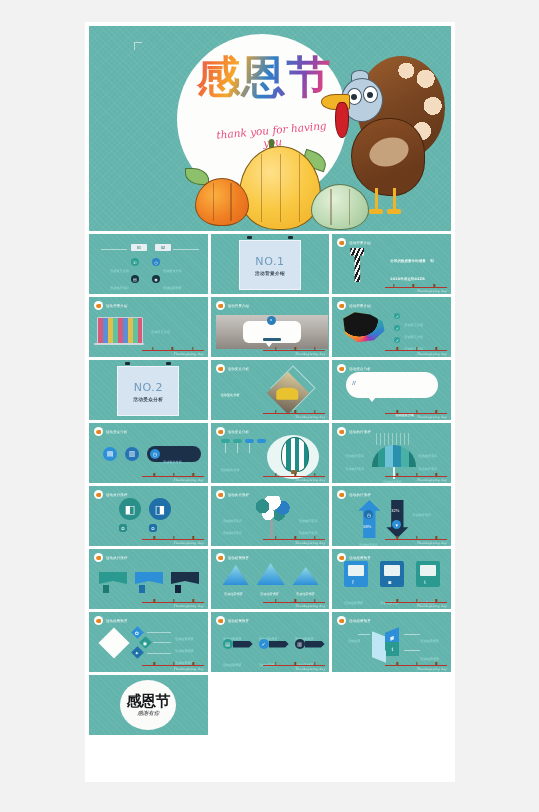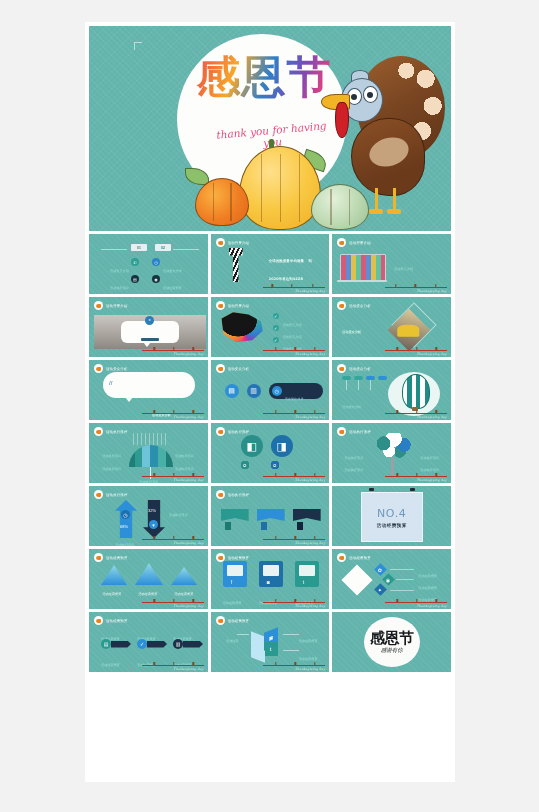--- a/index.html
+++ b/index.html
@@ -259,20 +259,29 @@
         <span class="h">活动受众分析</span><span class="l" style="width:100%"></span><span class="l" style="width:80%"></span>
       </span>
       <span class="tx" style="left:12px;top:41px;width:28px;text-align:right;">
         <span class="h">活动执行流程</span><span class="l" style="width:100%"></span><span class="l" style="width:86%"></span>
       </span>
       <span class="tx" style="left:74px;top:41px;width:28px;">
         <span class="h">活动经费预算</span><span class="l" style="width:100%"></span><span class="l" style="width:80%"></span>
       </span>
     </div>
 
+    <div class="slide">
+      <div class="hang-wrap">
+        <div class="hang-bar"></div>
+        <div class="board">
+          <span class="no">NO.1</span>
+          <span class="cn">活动背景介绍</span>
+        </div>
+      </div>
+    </div>
 
     <div class="slide">
       <div class="s-head">
         <span class="s-badge">
             <i></i>
           </span>
         <span class="s-title">活动背景介绍</span>
       </div>
       <span class="photo stripes" style="left:18px;top:14px;width:14px;height:34px;clip-path:polygon(0 0,100% 0,100% 22%,70% 22%,70% 100%,30% 100%,30% 22%,0 22%);"></span>
       <span class="tx" style="left:58px;top:14px;width:50px;">
@@ -369,20 +378,29 @@
       <span class="tx" style="left:72px;top:39px;width:38px;"><span class="h">活动背景介绍</span><span class="l" style="width:100%"></span><span class="l" style="width:72%"></span></span>
       <div class="trees">
         <span class="tree" style="left:6px;width:13px;height:10px;"><span class="crown"></span><span class="trunk"></span></span>
         <span class="tree" style="left:24px;width:16px;height:12px;"><span class="crown"></span><span class="trunk"></span></span>
         <span class="tree" style="left:45px;width:13px;height:10px;"><span class="crown"></span><span class="trunk"></span></span>
         <span class="fl"></span>
       </div>
       <span class="tday">Thanksgiving day</span>
     </div>
 
+    <div class="slide">
+      <div class="hang-wrap">
+        <div class="hang-bar"></div>
+        <div class="board">
+          <span class="no">NO.2</span>
+          <span class="cn">活动受众分析</span>
+        </div>
+      </div>
+    </div>
 
     <div class="slide">
       <div class="s-head">
         <span class="s-badge">
             <i></i>
           </span>
         <span class="s-title">活动受众分析</span>
       </div>
       <span class="diamond" style="left:66px;top:12px;width:30px;height:30px;border:1px solid rgba(255,255,255,.5);"></span>
       <span class="diamond" style="left:62px;top:18px;width:30px;height:30px;overflow:hidden;background:linear-gradient(150deg,#d8c89a,#6e6256);">
@@ -622,29 +640,20 @@
       <span style="position:absolute;left:86px;top:36px;width:6px;height:8px;background:#15243a;"></span>
       <div class="trees">
         <span class="tree" style="left:6px;width:13px;height:10px;"><span class="crown"></span><span class="trunk"></span></span>
         <span class="tree" style="left:24px;width:16px;height:12px;"><span class="crown"></span><span class="trunk"></span></span>
         <span class="tree" style="left:45px;width:13px;height:10px;"><span class="crown"></span><span class="trunk"></span></span>
         <span class="fl"></span>
       </div>
       <span class="tday">Thanksgiving day</span>
     </div>
 
-    <div class="slide">
-      <div class="hang-wrap">
-        <div class="hang-bar"></div>
-        <div class="board">
-          <span class="no">NO.4</span>
-          <span class="cn">活动经费预算</span>
-        </div>
-      </div>
-    </div>
 
     <div class="slide">
       <div class="s-head">
         <span class="s-badge">
             <i></i>
           </span>
         <span class="s-title">活动经费预算</span>
       </div>
       <span style="position:absolute;left:12px;top:16px;width:26px;height:20px;
         background:linear-gradient(180deg,#8fd9e8 0%,#2c8fd8 100%);

